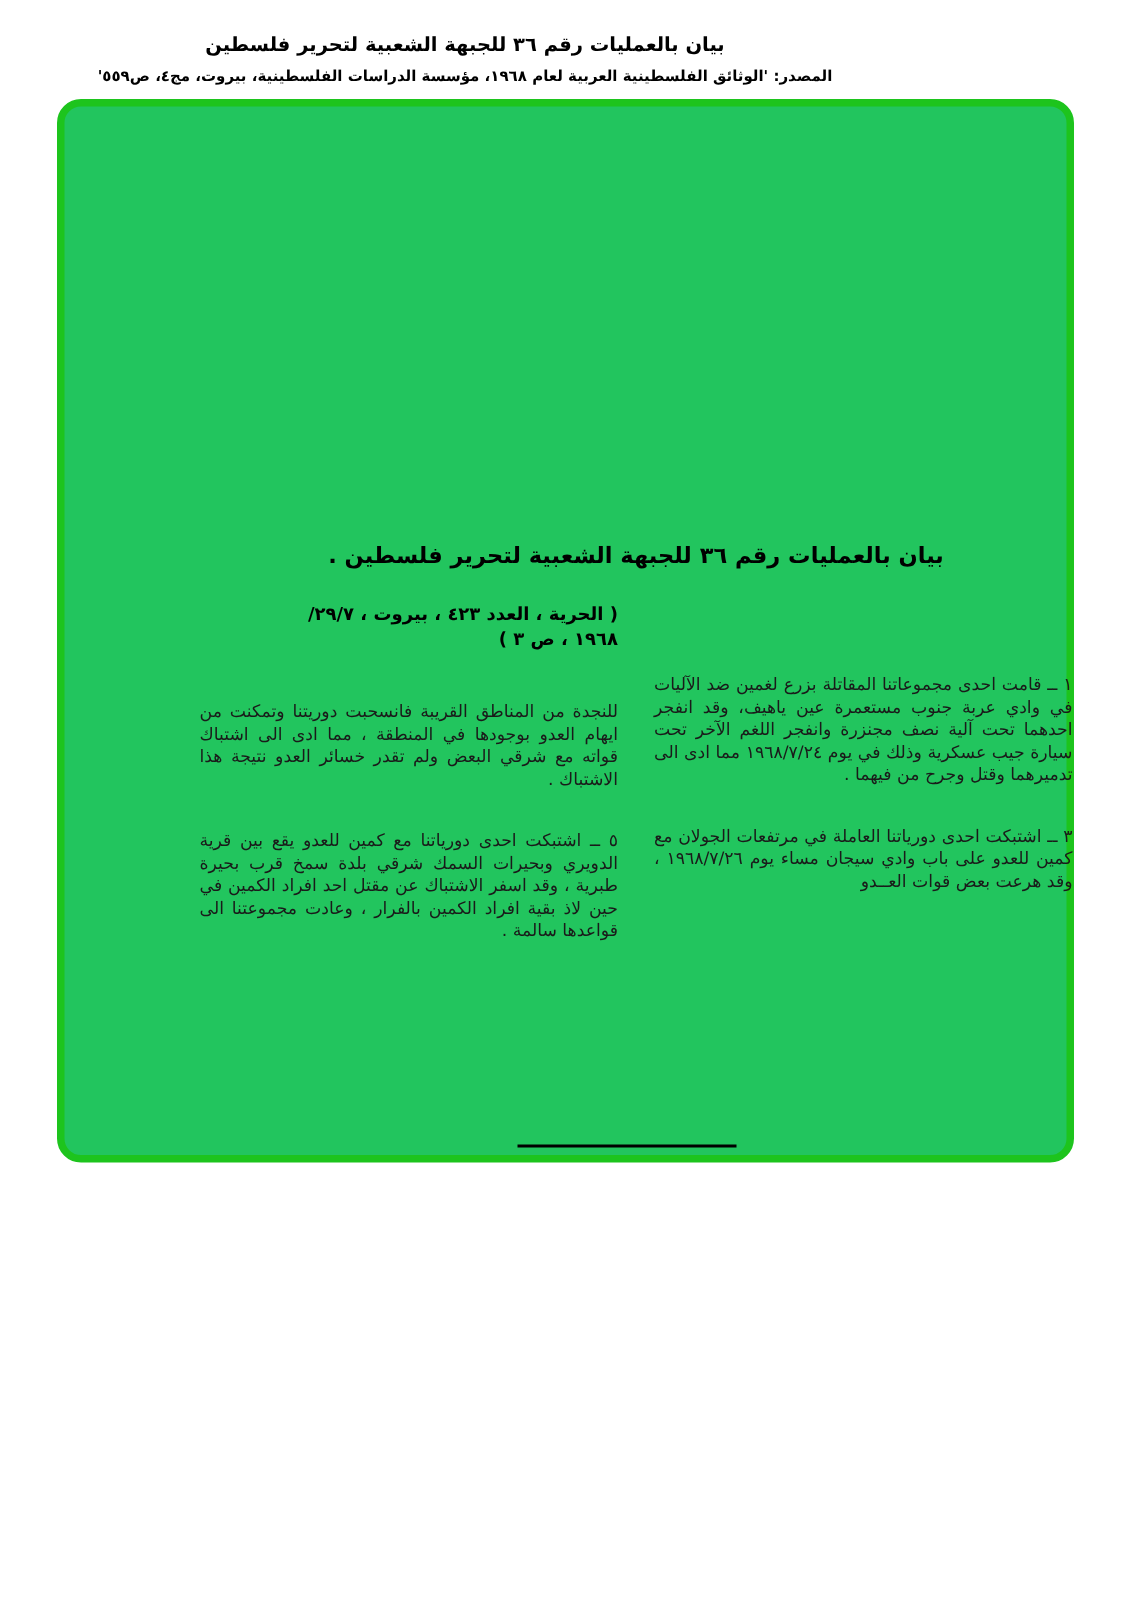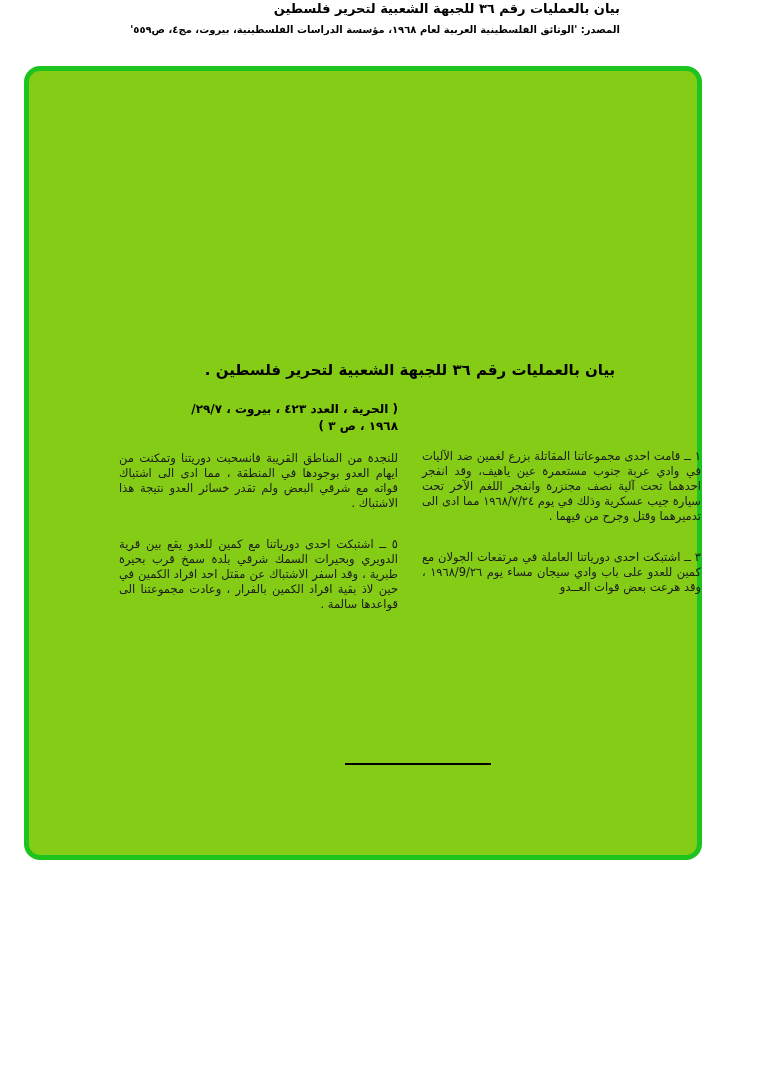--- a/index.html
+++ b/index.html
@@ -10,46 +10,47 @@
     width: 758px;
     height: 1078px;
     background: #ffffff;
     font-family: "DejaVu Sans", sans-serif;
     position: relative;
     overflow: hidden;
     color: #1a1a1a;
   }
   .page-header {
     position: absolute;
-    top: 1px;
+    top: 23px;
     left: 0;
     width: 620px;
+    text-align: center;
     direction: rtl;
   }
   .page-header .hdr-title {
     font-size: 13px;
     font-weight: bold;
     color: #000;
     letter-spacing: 0.2px;
   }
   .page-header .hdr-source {
     font-size: 10px;
     font-weight: bold;
     color: #000;
     margin-top: 8px;
   }
   .doc-frame {
     position: absolute;
-    left: 24px;
+    left: 38px;
     top: 66px;
     width: 678px;
-    height: 794px;
+    height: 709px;
     border: 5px solid #1dc41d;
     border-radius: 16px;
-    background: #84cc16;
+    background: #22c55e;
     box-sizing: border-box;
   }
   .doc-content {
     position: absolute;
     top: 290px;
     left: 90px;
     width: 582px;
     direction: rtl;
     unicode-bidi: embed;
   }
@@ -74,21 +75,21 @@
   .col p {
     margin: 0 0 26px 0;
     text-align: justify;
   }
   .col-right {
     padding-top: 48px;
   }
   .citation {
     font-size: 12px;
     line-height: 17px;
-    margin-bottom: 16px;
+    margin-bottom: 32px;
     font-weight: bold;
     color: #000;
   }
   .cit-line {
     display: block;
   }
   .divider {
     position: absolute;
     left: 345px;
     top: 763px;
@@ -104,21 +105,21 @@
   <div class="hdr-title">بيان بالعمليات رقم ٣٦ للجبهة الشعبية لتحرير فلسطين</div>
   <div class="hdr-source">المصدر: 'الوثائق الفلسطينية العربية لعام ١٩٦٨، مؤسسة الدراسات الفلسطينية، بيروت، مج٤، ص٥٥٩'</div>
 </div>
 
 <div class="doc-frame">
   <div class="doc-content">
     <div class="doc-title">بيان بالعمليات رقم ٣٦ للجبهة الشعبية لتحرير فلسطين .</div>
     <div class="columns">
       <div class="col col-right">
         <p>١ ــ قامت احدى مجموعاتنا المقاتلة بزرع لغمين ضد الآليات في وادي عربة جنوب مستعمرة عين ياهيف، وقد انفجر احدهما تحت آلية نصف مجنزرة وانفجر اللغم الآخر تحت سيارة جيب عسكرية وذلك في يوم ١٩٦٨/٧/٢٤ مما ادى الى تدميرهما وقتل وجرح من فيهما .</p>
-        <p>٣ ــ اشتبكت احدى دورياتنا العاملة في مرتفعات الجولان مع كمين للعدو على باب وادي سيجان مساء يوم ١٩٦٨/9/٢٦ ، وقد هرعت بعض قوات العــدو</p>
+        <p>٣ ــ اشتبكت احدى دورياتنا العاملة في مرتفعات الجولان مع كمين للعدو على باب وادي سيجان مساء يوم ١٩٦٨/٧/٢٦ ، وقد هرعت بعض قوات العــدو</p>
       </div>
       <div class="col col-left">
         <div class="citation">
           <span class="cit-line">( الحرية ، العدد ٤٢٣ ، بيروت ، ٢٩/٧/</span>
           <span class="cit-line">١٩٦٨ ، ص ٣ )</span>
         </div>
         <p>للنجدة من المناطق القريبة فانسحبت دوريتنا وتمكنت من ايهام العدو بوجودها في المنطقة ، مما ادى الى اشتباك قواته مع شرقي البعض ولم تقدر خسائر العدو نتيجة هذا الاشتباك .</p>
         <p>٥ ــ اشتبكت احدى دورياتنا مع كمين للعدو يقع بين قرية الدويري وبحيرات السمك شرقي بلدة سمخ قرب بحيرة طبرية ، وقد اسفر الاشتباك عن مقتل احد افراد الكمين في حين لاذ بقية افراد الكمين بالفرار ، وعادت مجموعتنا الى قواعدها سالمة .</p>
       </div>
     </div>

